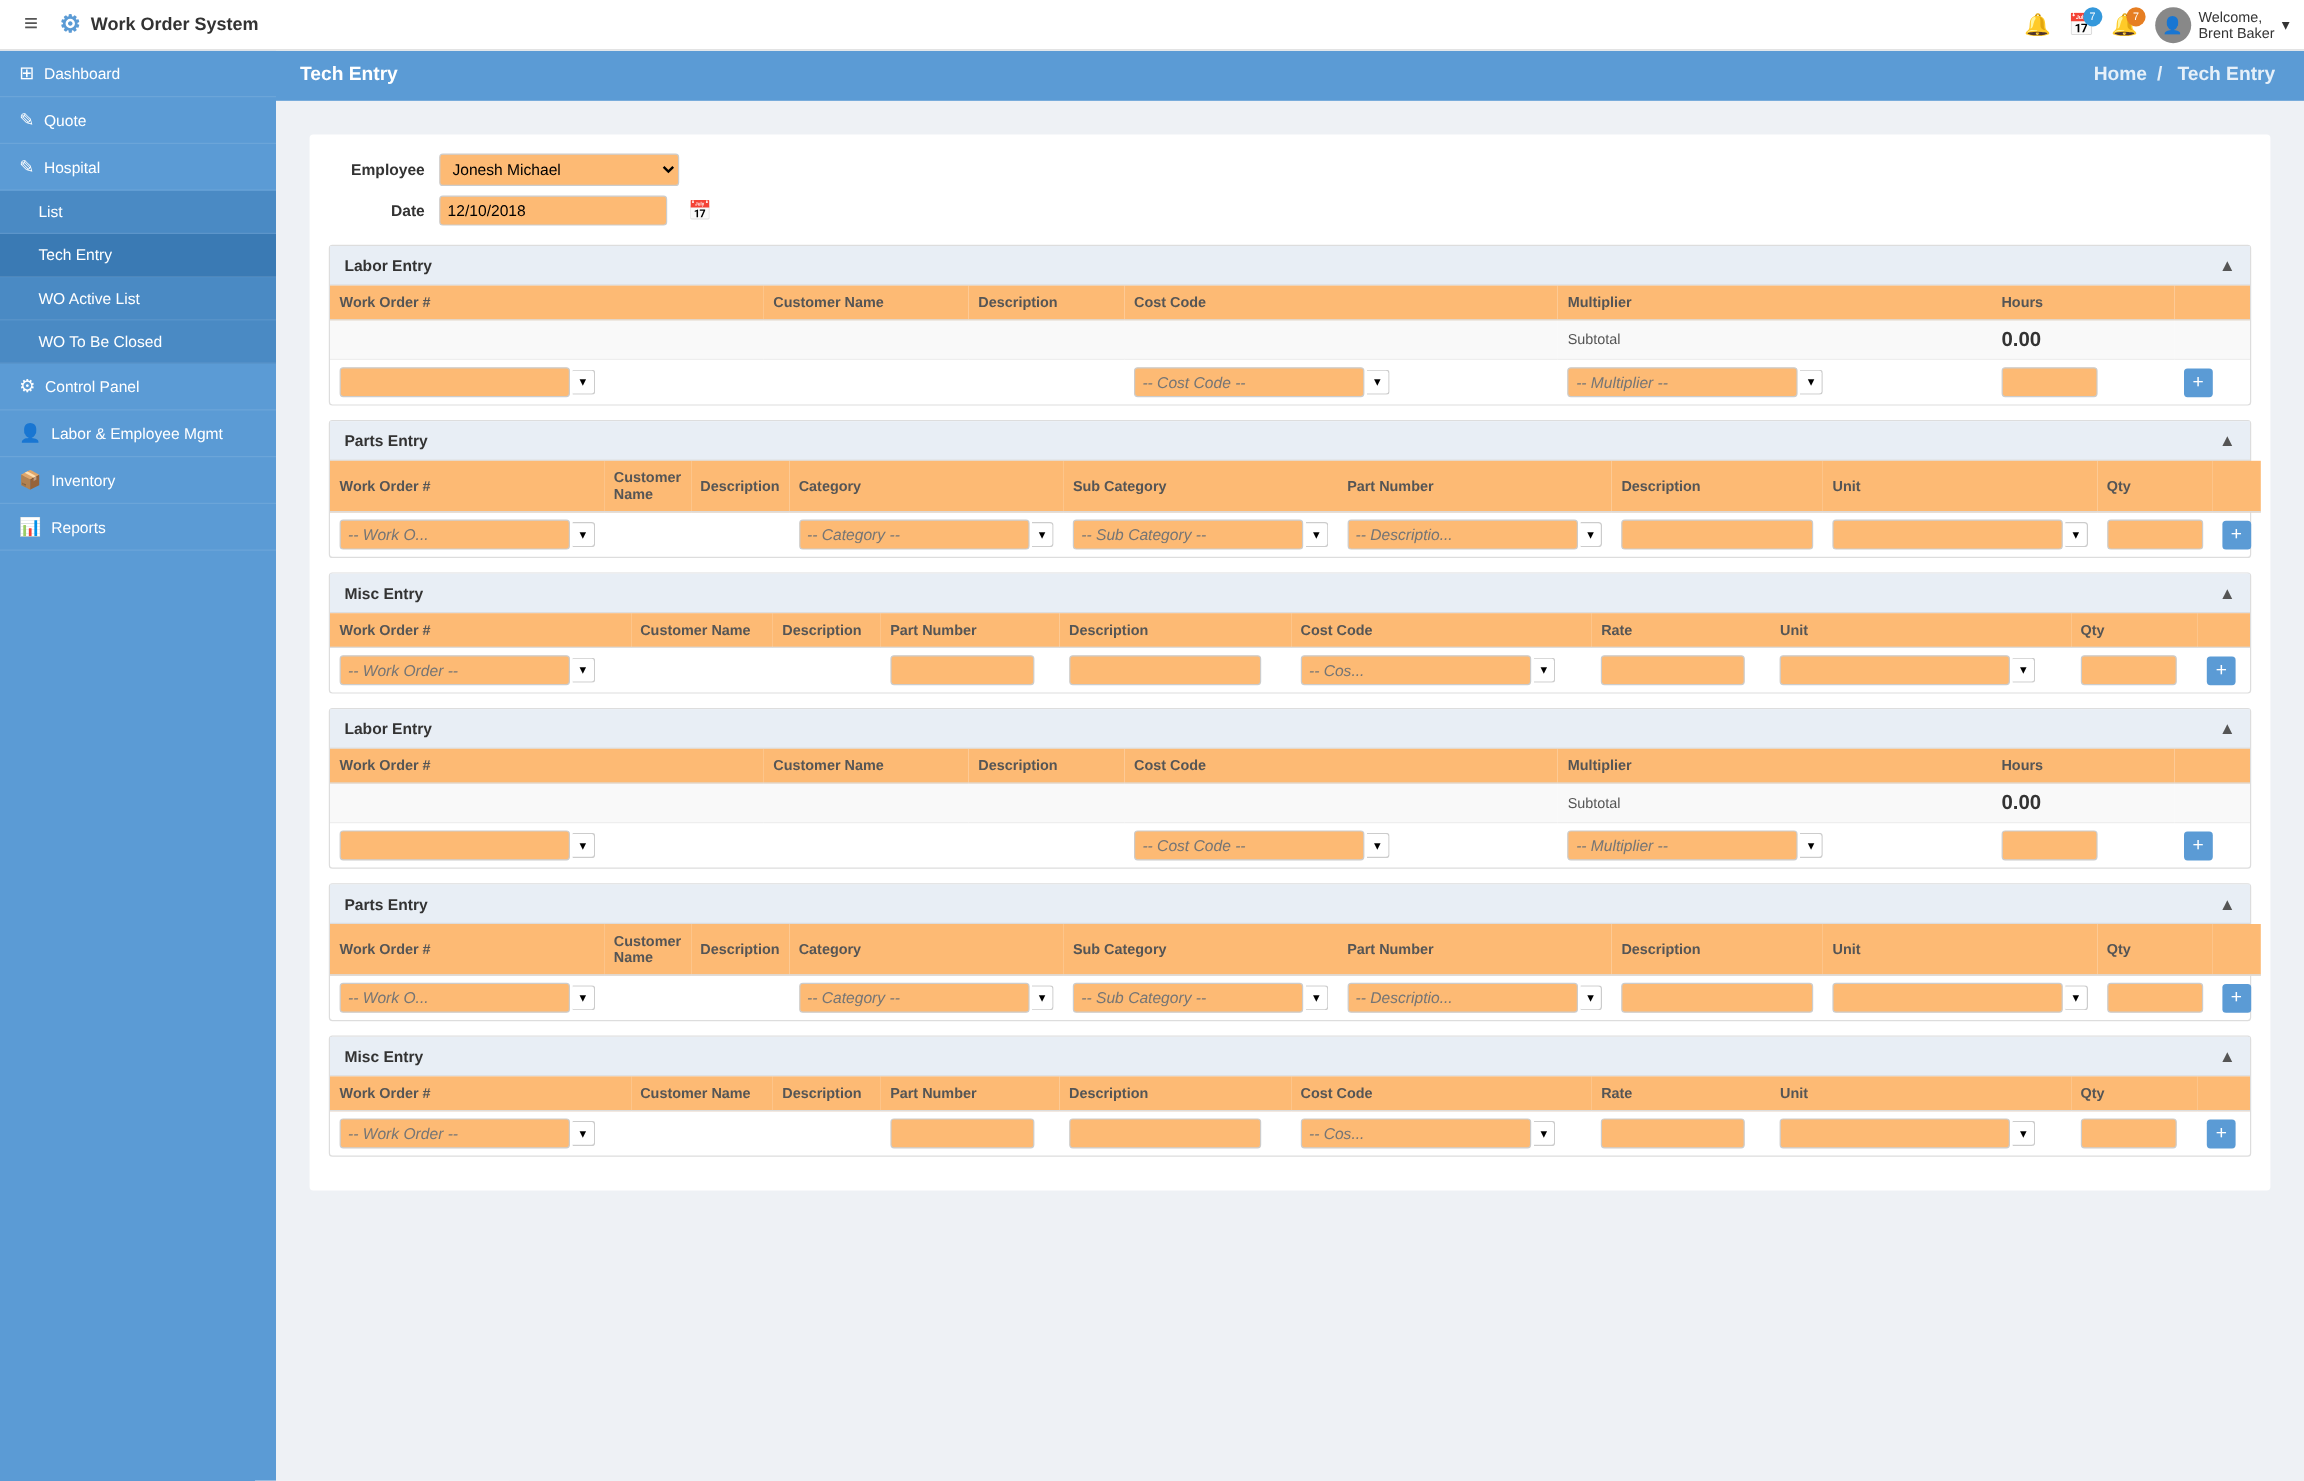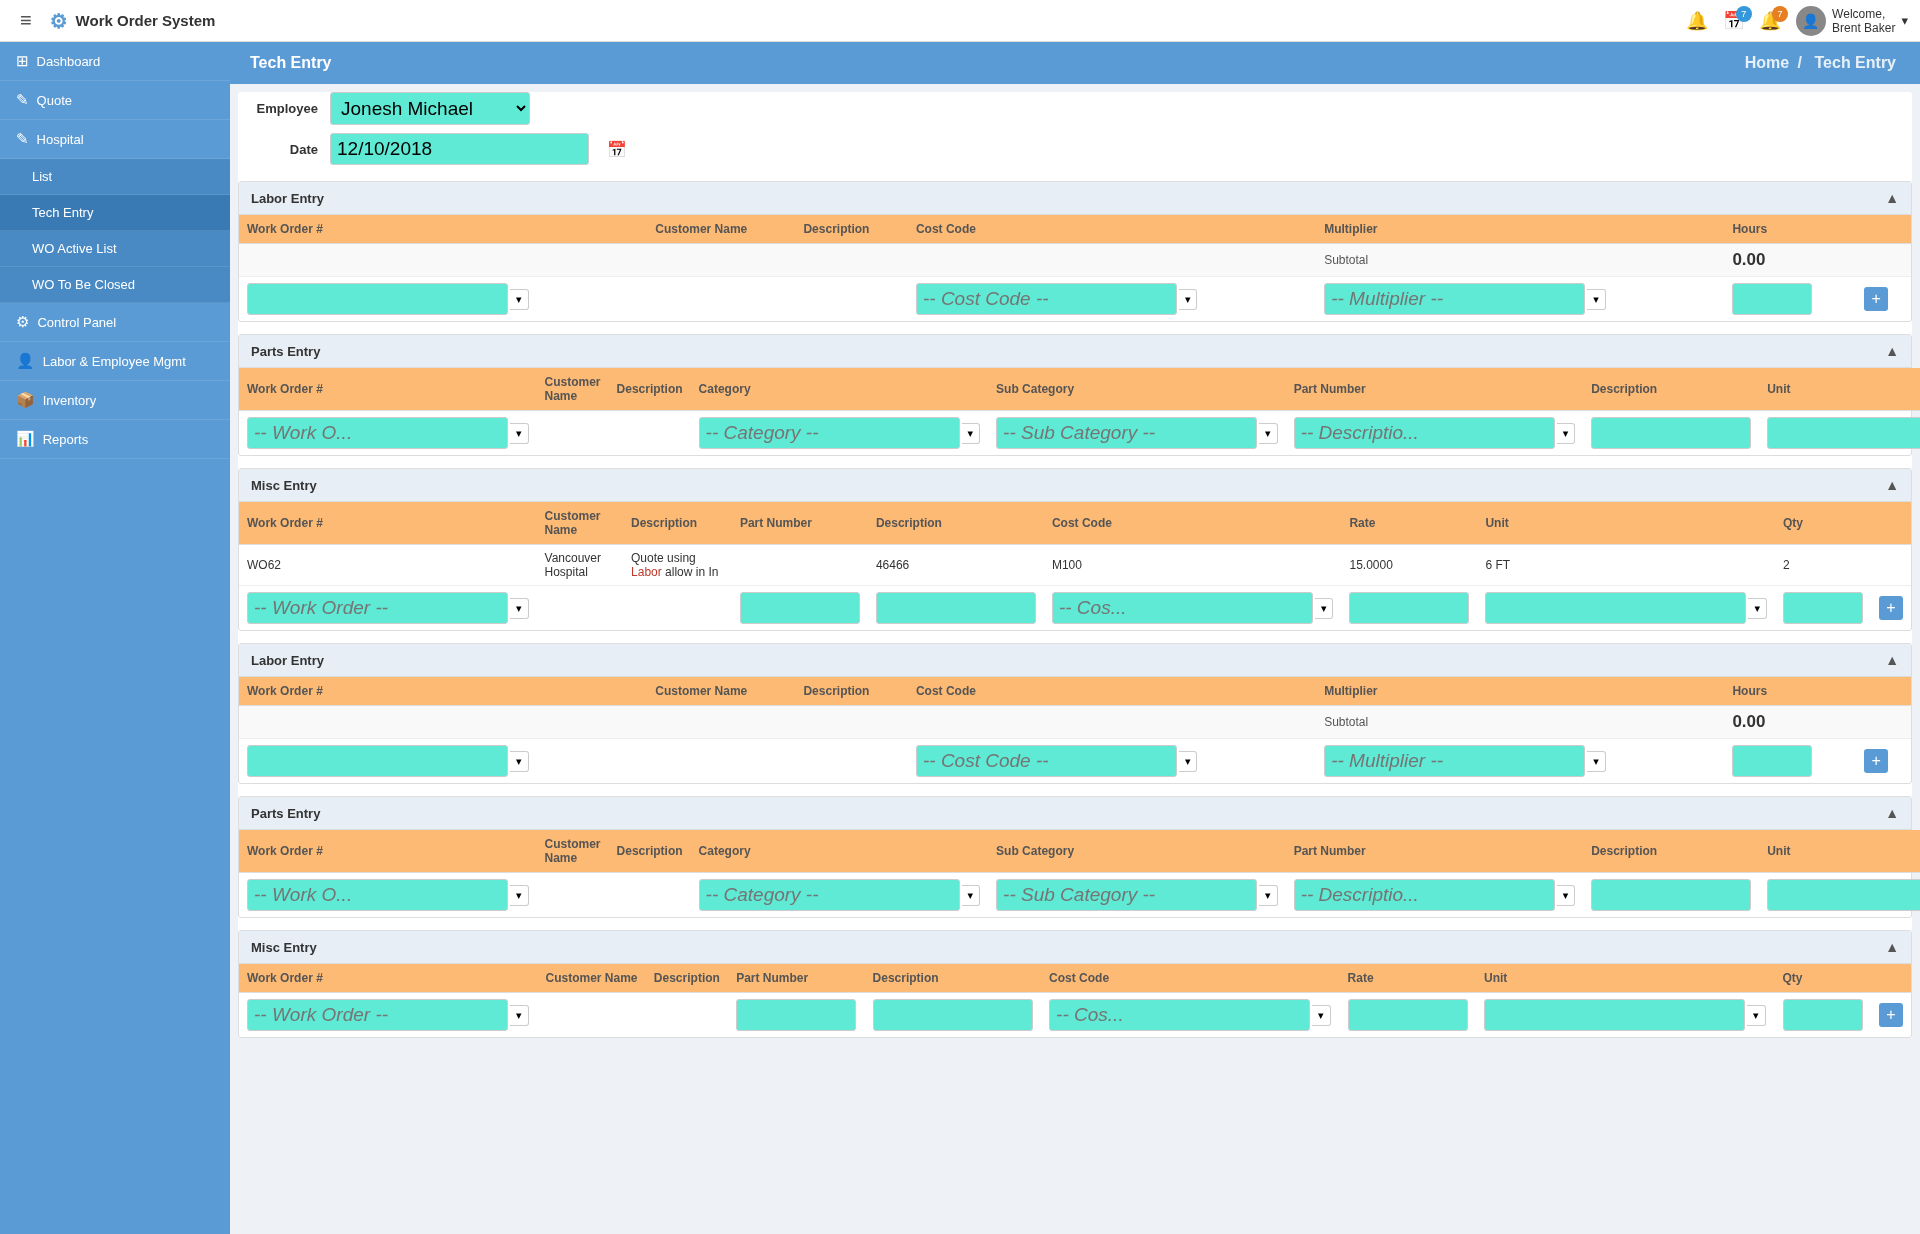--- a/index.html
+++ b/index.html
@@ -65,33 +65,33 @@
       display: flex;
       align-items: center;
       justify-content: space-between;
     }
     .page-header-title { font-size: 16px; font-weight: bold; }
     .breadcrumb { font-size: 16px; color: rgba(255,255,255,0.85); font-weight: bold; }
     .breadcrumb a { color: rgba(255,255,255,0.85); text-decoration: none; }
     .breadcrumb span { margin: 0 4px; }
 
     
-    .form-area { background: #fff; margin: 8px; border-radius: 3px; }
+    .form-area { background: #fff; margin: 28px; padding: 16px; border-radius: 3px; }
 
     .employee-row { display: flex; align-items: center; gap: 12px; margin-bottom: 8px; }
     .employee-row label { font-weight: bold; min-width: 80px; text-align: right; }
     .date-row { display: flex; align-items: center; gap: 12px; margin-bottom: 16px; }
     .date-row label { font-weight: bold; min-width: 80px; text-align: right; }
 
     select, input[type="text"] {
       border: 1px solid #ccc;
       padding: 4px 6px;
       border-radius: 3px;
-      font-size: 19px;
-      background: #5eead4;
+      font-size: 13px;
+      background: #fdba74;
     }
     .dropdown-wrap { display: flex; align-items: center; }
     .dropdown-wrap select { min-width: 200px; }
     .date-input { border: 1px solid #ccc; padding: 4px 6px; border-radius: 3px; font-size: 13px; }
     .calendar-icon { margin-left: 6px; color: #666; cursor: pointer; font-size: 16px; }
 
     
     .section-title { font-size: 15px; font-weight: bold; color: #333; margin: 10px 0 6px 0; }
 
     
@@ -413,32 +413,20 @@
                 <th>Description</th>
                 <th>Cost Code</th>
                 <th>Rate</th>
                 <th>Unit</th>
                 <th>Qty</th>
                 <th></th>
               </tr>
             </thead>
             <tbody>
               <tr>
-                <td>WO62</td>
-                <td>Vancouver Hospital</td>
-                <td>Quote using <span style="color:#c0392b;">Labor</span> allow in In</td>
-                <td></td>
-                <td>46466</td>
-                <td>M100</td>
-                <td>15.0000</td>
-                <td>6 FT</td>
-                <td>2</td>
-                <td></td>
-              </tr>
-              <tr>
                 <td>
                   <div class="dd-group">
                     <input type="text" class="dd-input" placeholder="-- Work Order --" style="">
                     <button class="dd-btn">▾</button>
                   </div>
                 </td>
                 <td></td>
                 <td></td>
                 <td>
                   <input type="text" class="input-md" style="">

